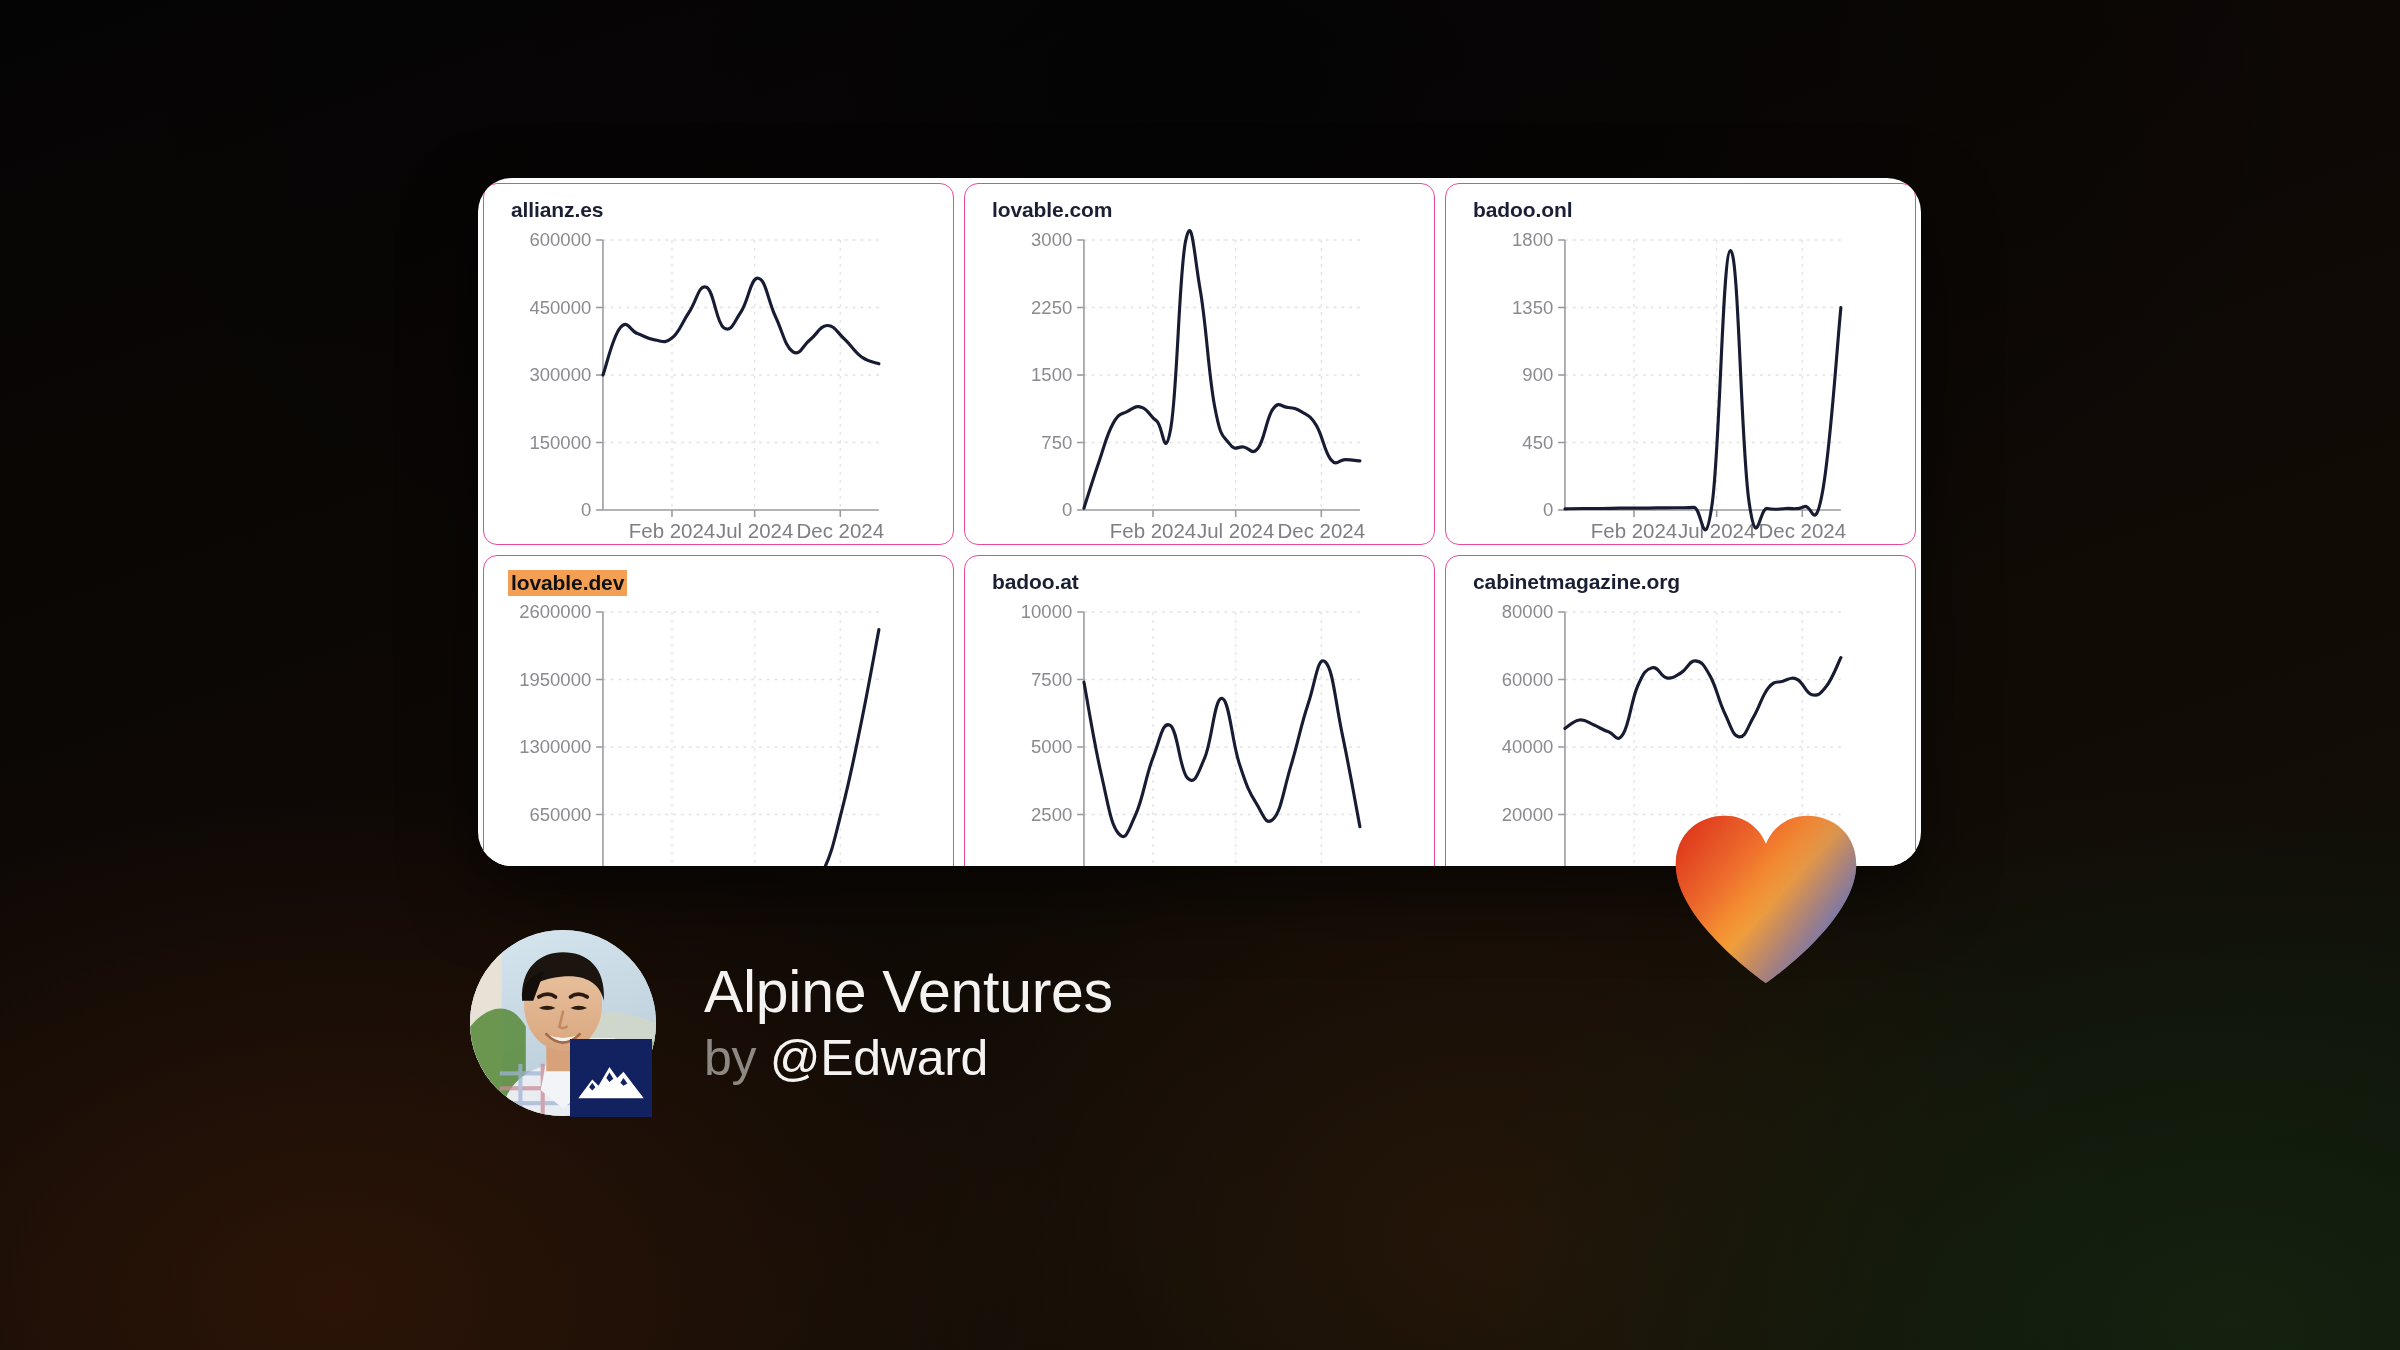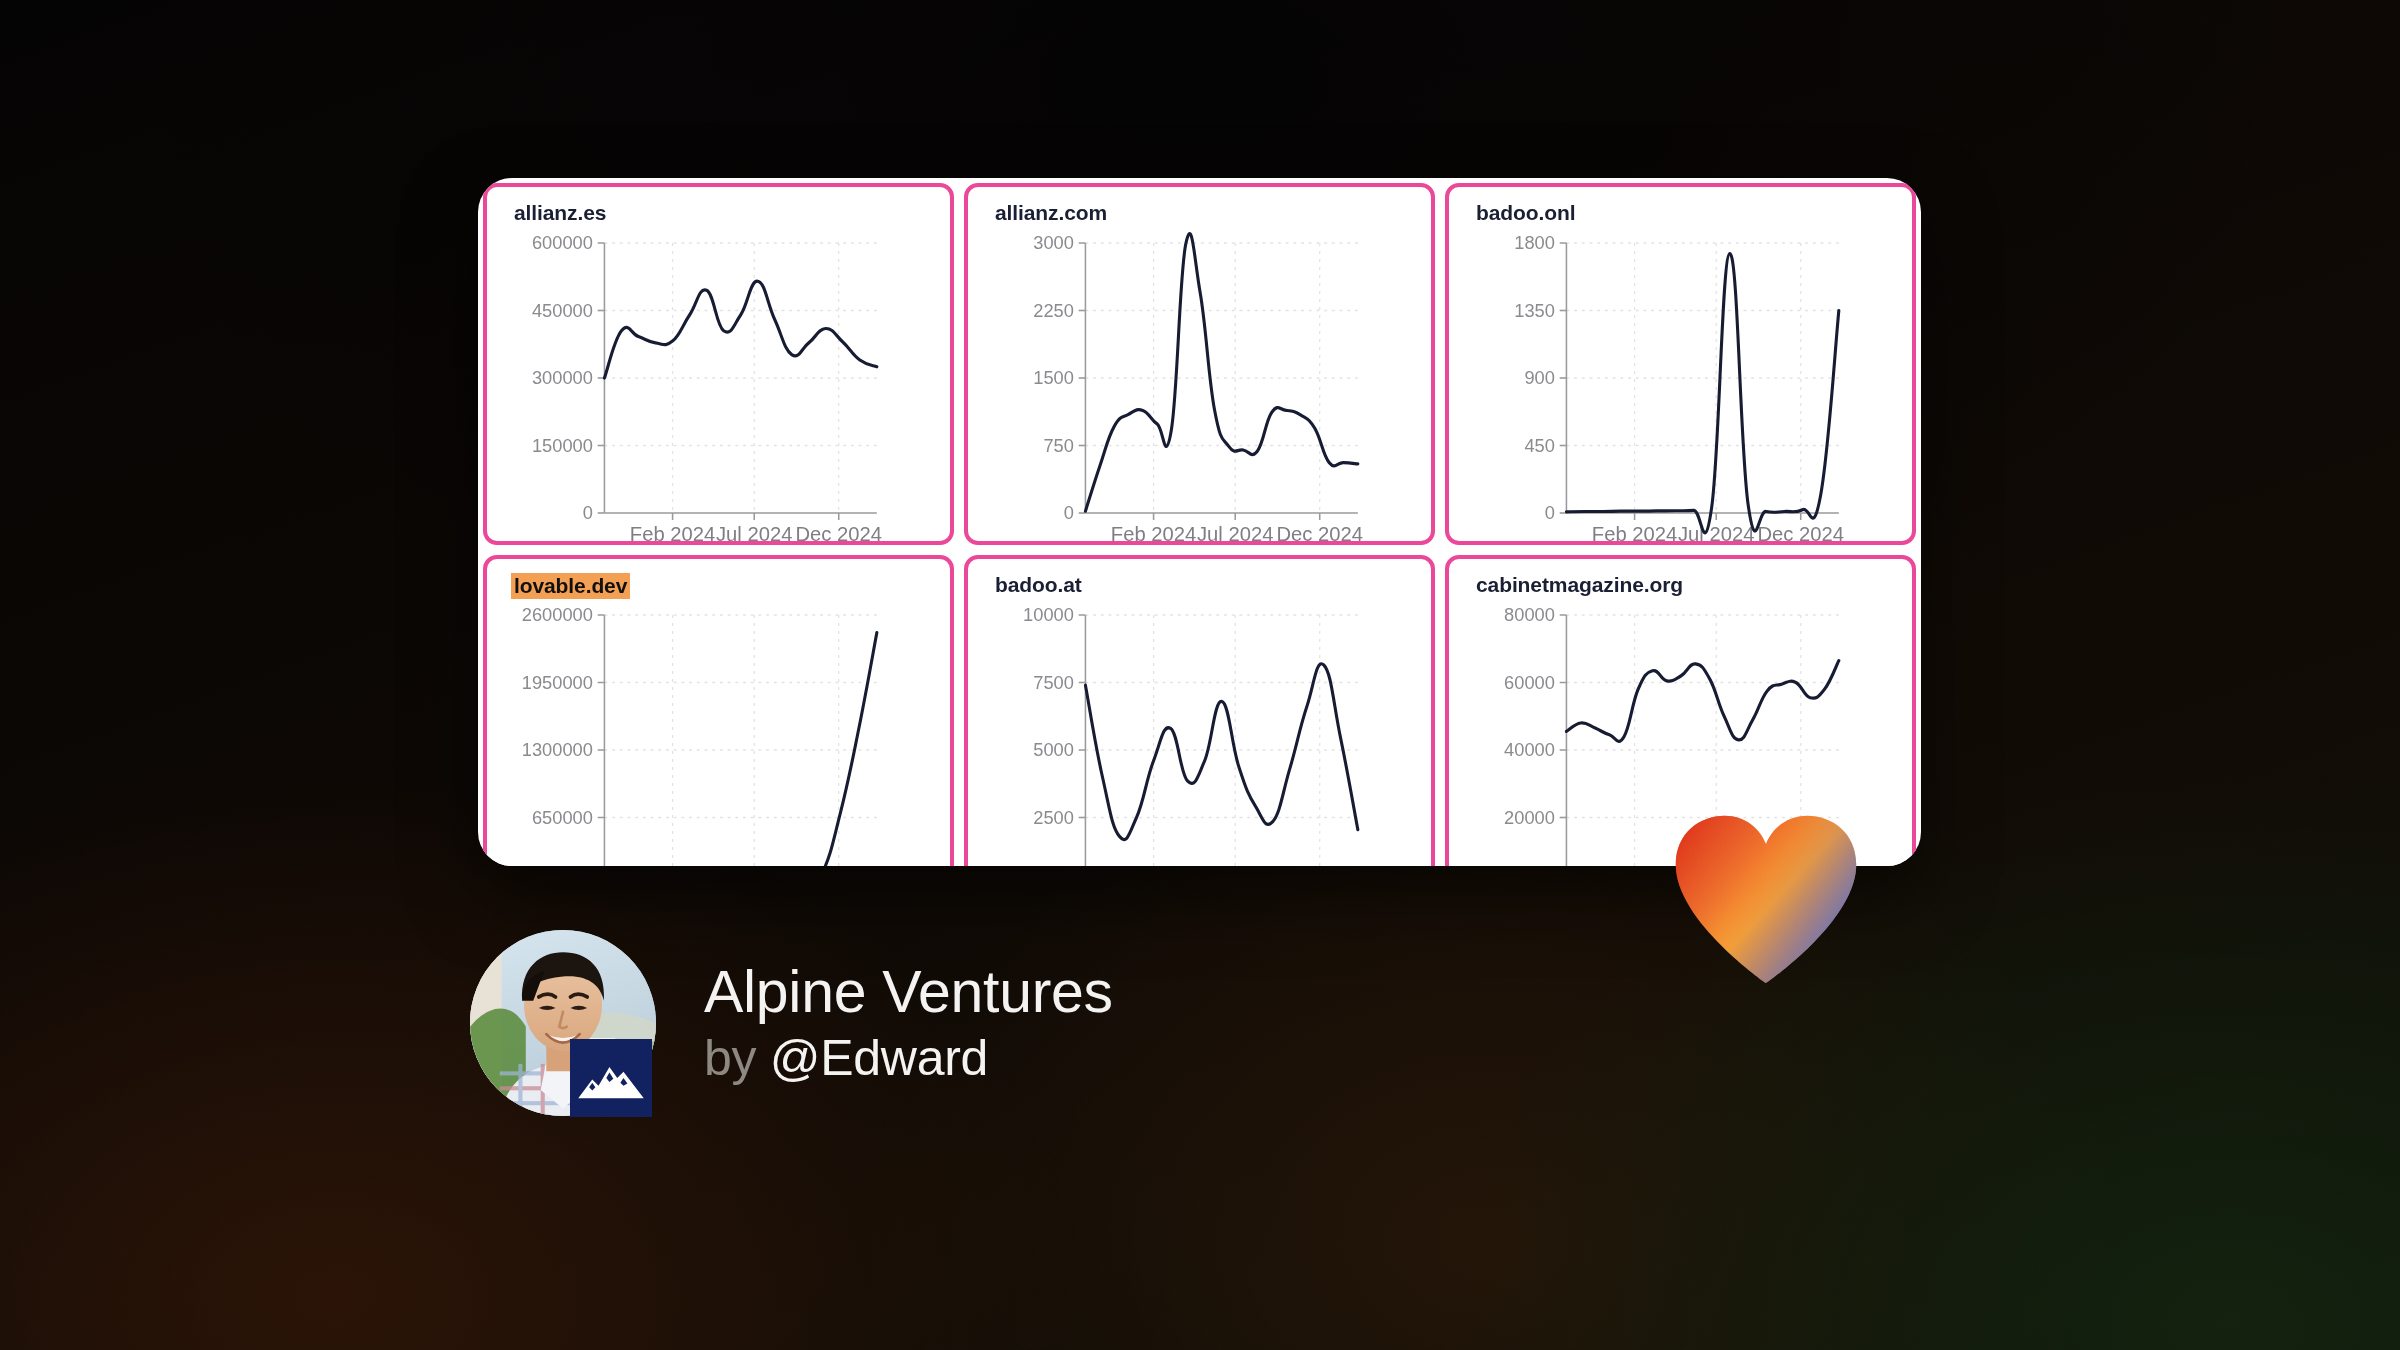--- a/index.html
+++ b/index.html
@@ -48,21 +48,21 @@
     grid-template-columns: repeat(3, 1fr);
     grid-template-rows: 372px 372px;
     gap: 0px;
     padding: 0px;
     box-sizing: border-box;
   }
 
   .panel {
     position: relative;
     margin: 5px;
-    border: 4px solid #ec4899;
+    border: 1px solid #ec4899;
     border-radius: 14px;
     background: #ffffff;
     box-sizing: border-box;
     overflow: hidden;
   }
 
   .panel-title {
     position: absolute;
     left: 27px;
     top: 14px;
@@ -207,21 +207,21 @@
               <line class="axis-line" x1="277.6" y1="284" x2="277.6" y2="291"></line>
               <text class="xtick-text" x="277.6" y="312" text-anchor="middle">Jul 2024</text>
               <line class="axis-line" x1="365.4" y1="284" x2="365.4" y2="291"></line>
               <text class="xtick-text" x="365.4" y="312" text-anchor="middle">Dec 2024</text>
               <path class="series-line" d="M 122.00 149.00 C 125.89 138.60, 131.91 110.86, 139.69 101.75 C 147.47 92.64, 149.59 104.93, 157.38 107.60 C 165.16 110.27, 167.28 112.91, 175.06 113.90 C 182.84 114.89, 184.97 118.24, 192.75 112.10 C 200.53 105.96, 202.66 97.19, 210.44 86.00 C 218.22 74.81, 220.34 57.78, 228.13 61.25 C 235.91 64.72, 238.03 96.31, 245.81 101.75 C 253.59 107.19, 255.72 96.89, 263.50 86.00 C 271.28 75.11, 273.40 51.26, 281.19 52.25 C 288.97 53.24, 291.09 74.36, 298.88 90.50 C 306.66 106.64, 308.78 120.45, 316.56 125.60 C 324.35 130.75, 326.47 119.64, 334.25 113.90 C 342.03 108.16, 344.15 99.70, 351.94 99.50 C 359.72 99.30, 361.84 106.07, 369.63 113.00 C 377.41 119.93, 379.53 125.56, 387.31 131.00 C 395.10 136.44, 401.11 136.26, 405.00 137.75"></path>
             </svg>
           </div>
       </div>
 
       <div class="panel">
-        <div class="panel-title">allianz.com</div>
+        <div class="panel-title">lovable.com</div>
         <div class="plot">
             <svg viewBox="0 0 481 330" preserveAspectRatio="none">
               <line class="axis-line" x1="115" y1="284.0" x2="122" y2="284.0"></line>
               <line class="grid-line" x1="122" y1="216.5" x2="405" y2="216.5"></line>
               <line class="axis-line" x1="115" y1="216.5" x2="122" y2="216.5"></line>
               <line class="grid-line" x1="122" y1="149.0" x2="405" y2="149.0"></line>
               <line class="axis-line" x1="115" y1="149.0" x2="122" y2="149.0"></line>
               <line class="grid-line" x1="122" y1="81.5" x2="405" y2="81.5"></line>
               <line class="axis-line" x1="115" y1="81.5" x2="122" y2="81.5"></line>
               <line class="grid-line" x1="122" y1="14.0" x2="405" y2="14.0"></line>

